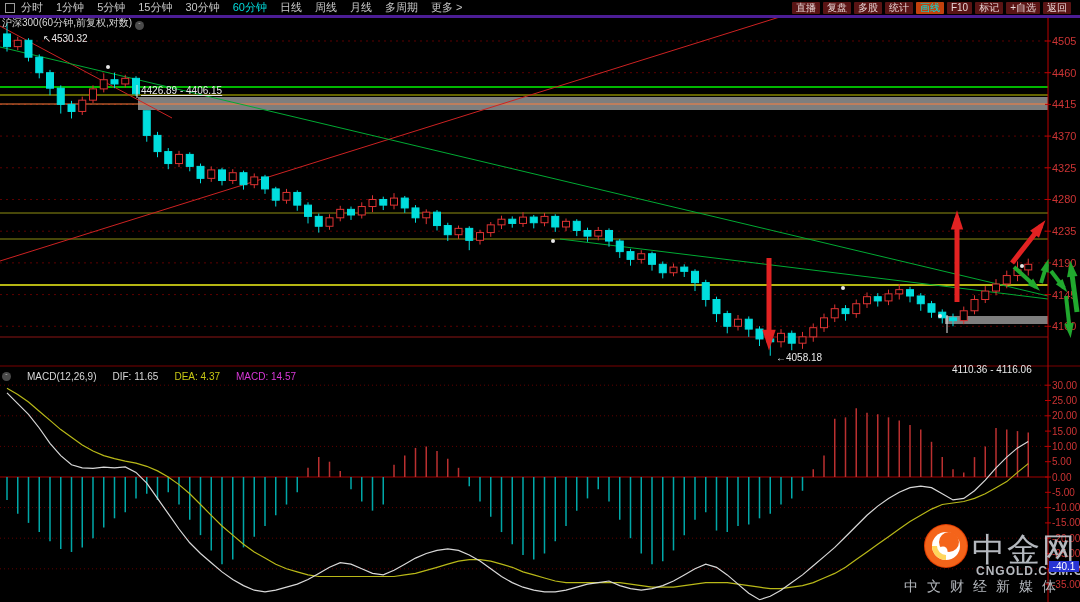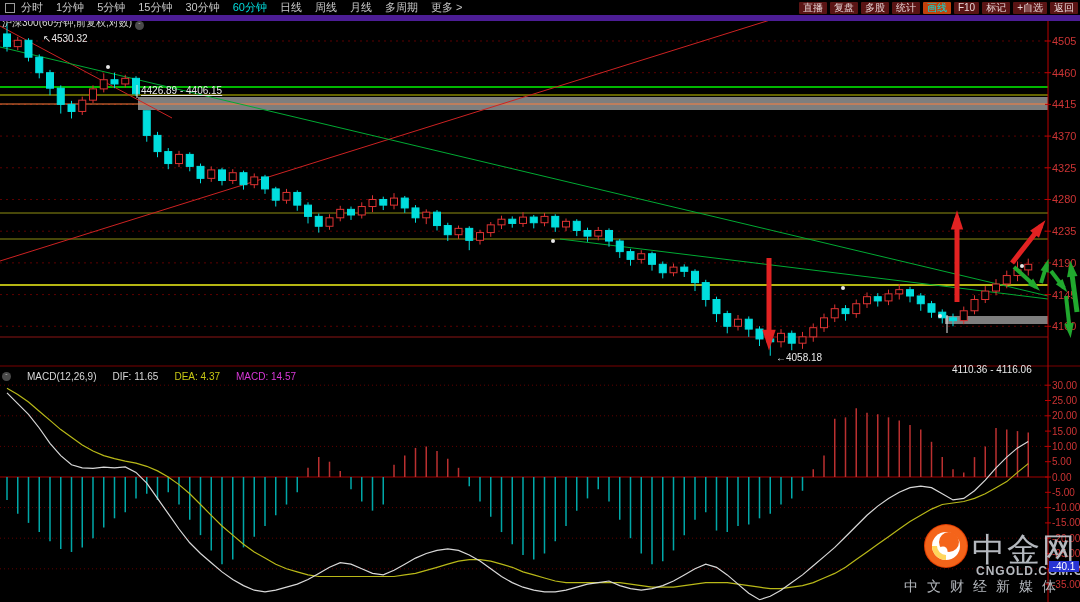--- a/index.html
+++ b/index.html
@@ -1,25 +1,25 @@
 <!DOCTYPE html>
 <html><head>
 <meta charset="utf-8">
 <style>
   html,body{margin:0;padding:0;background:#000;}
   #app{position:relative;width:1080px;height:602px;background:#000;overflow:hidden;
        font-family:"Liberation Sans","DejaVu Sans",sans-serif;}
   
   #toolbar{position:absolute;left:0;top:0;width:1080px;height:15px;background:#000;
-           border-bottom:6px solid #4c1d95;display:flex;align-items:center;z-index:5;}
+           border-bottom:3px solid #4c1d95;display:flex;align-items:center;z-index:5;}
   #win-icon{width:8px;height:8px;border:1px solid #9a9a9a;margin:0 6px 0 5px;}
   .tabs{display:flex;gap:13px;align-items:center;}
   .tab{color:#c8c8c8;font-size:11px;line-height:15px;cursor:default;white-space:nowrap;}
   .tab.active{color:#00dcdc;}
-  #rbtns{margin-left:auto;display:flex;gap:3px;align-items:center;padding-right:2px;}
+  #rbtns{margin-left:auto;display:flex;gap:3px;align-items:center;padding-right:9px;}
   .rbtn{background:#5a1414;color:#e8d6d6;font-size:10px;padding:0 4px;height:12px;
         line-height:12px;border-radius:1px;white-space:nowrap;}
   .rbtn.active{background:#c2410c;color:#00e0e0;}
   
   .ovl{position:absolute;z-index:3;white-space:nowrap;}
   #chart-title{left:2px;top:16px;color:#d8d8d8;font-size:10px;display:flex;align-items:flex-end;gap:3px;}
   .circle-icon{display:inline-block;width:9px;height:9px;border-radius:50%;background:#4a4a4a;
                color:#bbb;font-size:7px;line-height:9px;text-align:center;}
   #high-label{left:8px;top:33px;color:#e8e8e8;font-size:10px;margin-left:35px;}
   #gap1-label{left:141px;top:85px;color:#e8e8e8;font-size:10px;text-decoration:underline;}

